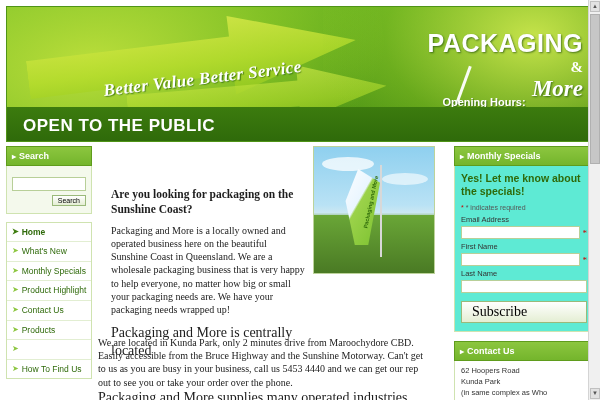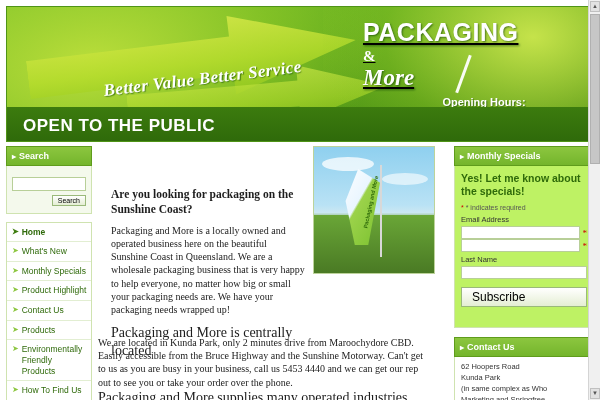--- a/index.html
+++ b/index.html
@@ -81,23 +81,23 @@
     position: absolute;
     left: 16px; bottom: 5px;
     color: #ffffff;
     font-family: "Liberation Sans", sans-serif;
     font-weight: bold;
     font-size: 17px;
     letter-spacing: .5px;
   }
   .brand {
     position: absolute;
-    right: 10px; top: 13px;
+    right: 10px; top: 24px;
     width: 220px;
-    text-decoration: underline;
+    text-align: right;
   }
   .brand .pk {
     font-family: "Liberation Sans", sans-serif;
     font-weight: bold;
     font-size: 25px;
     color: #ffffff;
     letter-spacing: .5px;
     text-shadow: 1px 1px 2px rgba(0,50,0,.55);
     line-height: 1;
   }
@@ -293,22 +293,22 @@
   .photo .grass {
     position: absolute;
     left: 0; bottom: 0; width: 100%; height: 46%;
     background: linear-gradient(180deg,#6aa637 0%, #4a7a24 100%);
   }
 
   
   .specials {
     border: 1px solid #cfe3b0;
     border-top: none;
-    background: #bef264;
-    padding: 6px 6px 20px 6px;
+    background: #5eead4;
+    padding: 6px 6px 8px 6px;
   }
   .specials h3 {
     margin: 0 0 6px 0;
     font-family: "Liberation Sans", sans-serif;
     font-size: 10.5px;
     color: #2f6a0a;
     line-height: 1.25;
   }
   .req-note {
     font-family: "Liberation Sans", sans-serif;
@@ -328,22 +328,22 @@
     flex: 1 1 auto;
     height: 13px;
     border: 1px solid #b8cf98;
     background: #ffffff;
     font-size: 8px;
     padding: 1px 2px;
   }
   .fld-row .star { color: #cc0000; font-size: 9px; }
   .subscribe {
     margin-top: 8px;
-    font-family: Liberation Sans, sans-serif;
-    font-size: 12px;
+    font-family: Liberation Serif, serif;
+    font-size: 14px;
     padding: 2px 10px;
     border: 1px solid #9ab97a;
     background: linear-gradient(180deg,#ffffff,#e4eed3);
     cursor: pointer;
   }
   .contact-head { margin-top: 9px; }
   .contact-body {
     border: 1px solid #cfe3b0;
     border-top: none;
     background: #ffffff;
@@ -447,21 +447,20 @@
         <div class="nav-item">
           <span class="bullet">➤</span>
           <span>Contact Us</span>
         </div>
         <div class="nav-item">
           <span class="bullet">➤</span>
           <span>Products</span>
         </div>
         <div class="nav-item">
           <span class="bullet">➤</span>
-          <span>Environmentally Friendly Products</span>
         </div>
         <div class="nav-item">
           <span class="bullet">➤</span>
           <span>How To Find Us</span>
         </div>
       </div>
     </div>
 
     <div class="col-mid">
       <div class="mid-flex">
@@ -491,20 +490,21 @@
           <span class="star">*</span>
           <span>* indicates required</span>
         </div>
 
         <div class="fld-label">Email Address</div>
         <div class="fld-row">
           <input type="text" value="" style="">
           <span class="star">*</span>
         </div>
 
+        <div class="fld-label">First Name</div>
         <div class="fld-row">
           <input type="text" value="" style="">
           <span class="star">*</span>
         </div>
 
         <div class="fld-label">Last Name</div>
         <div class="fld-row">
           <input type="text" value="" style="">
         </div>
 

